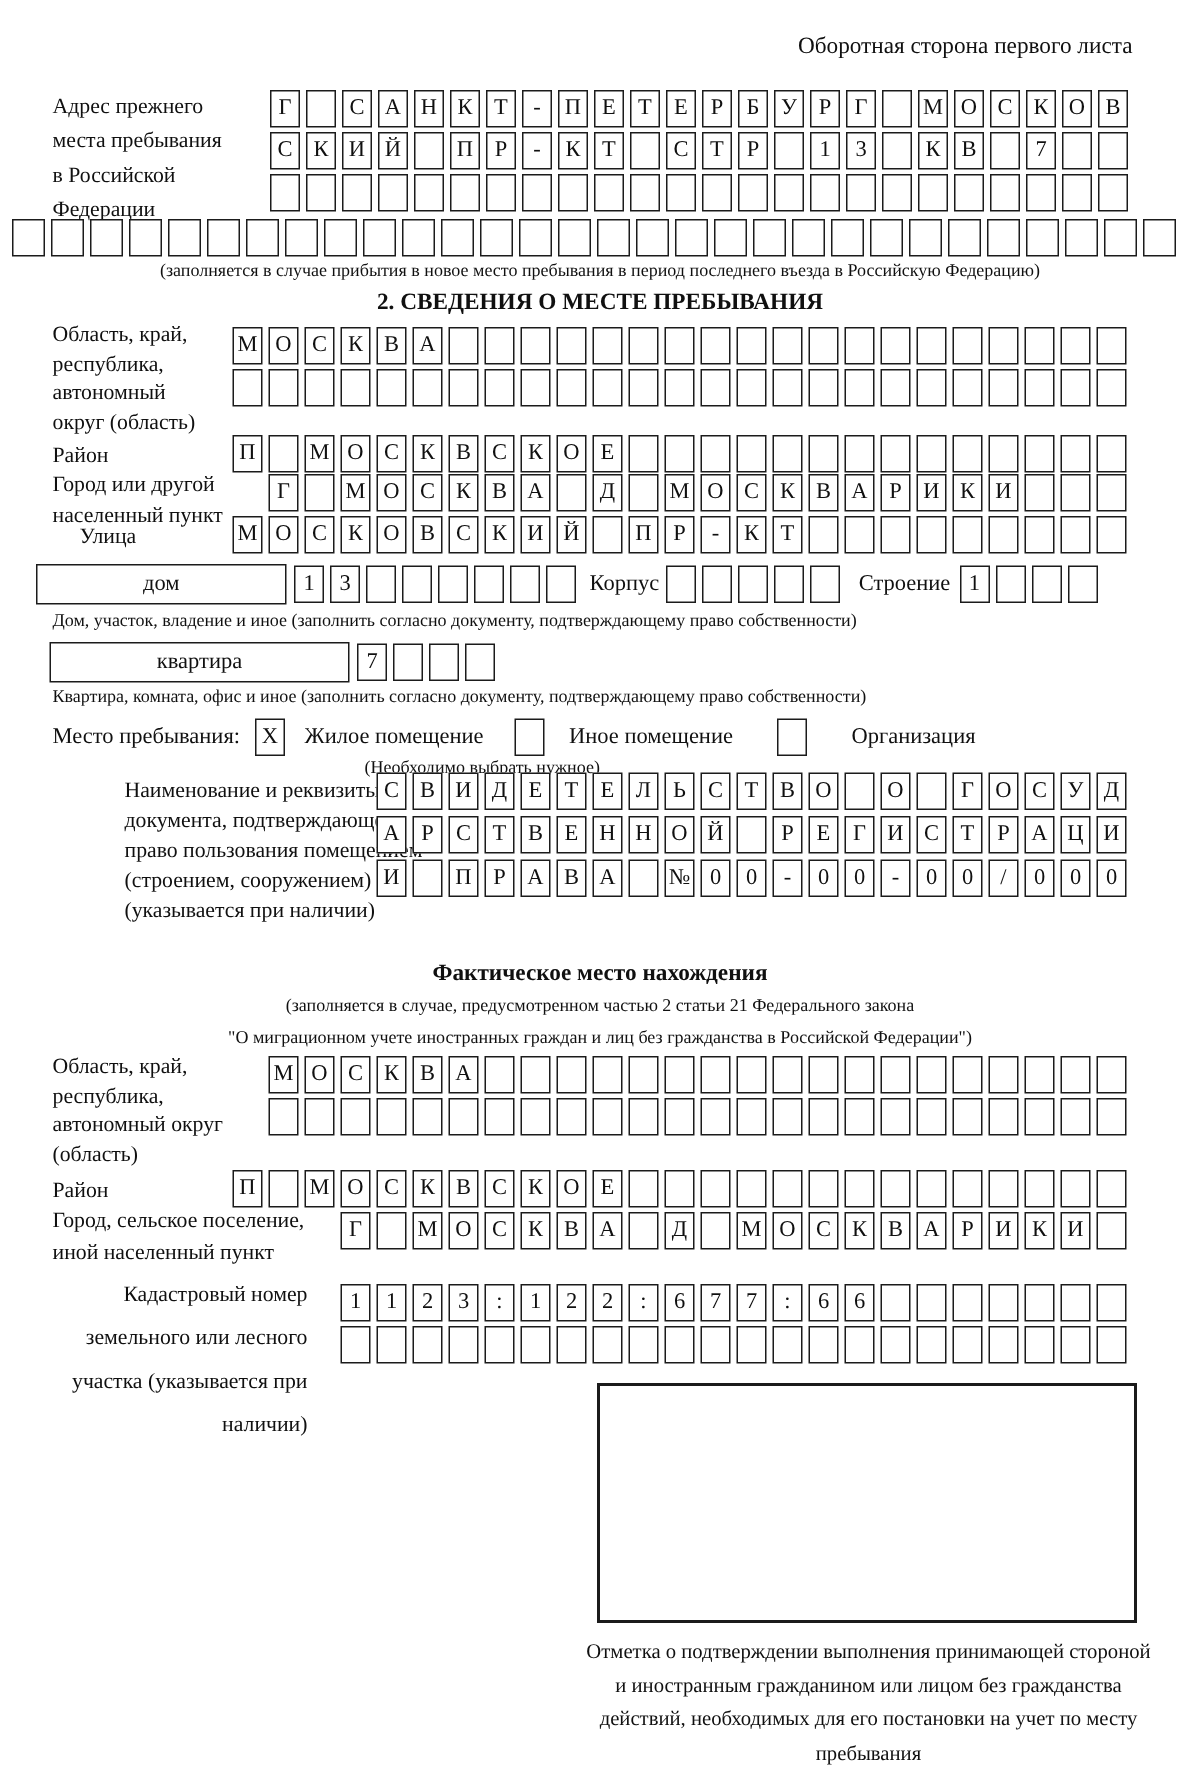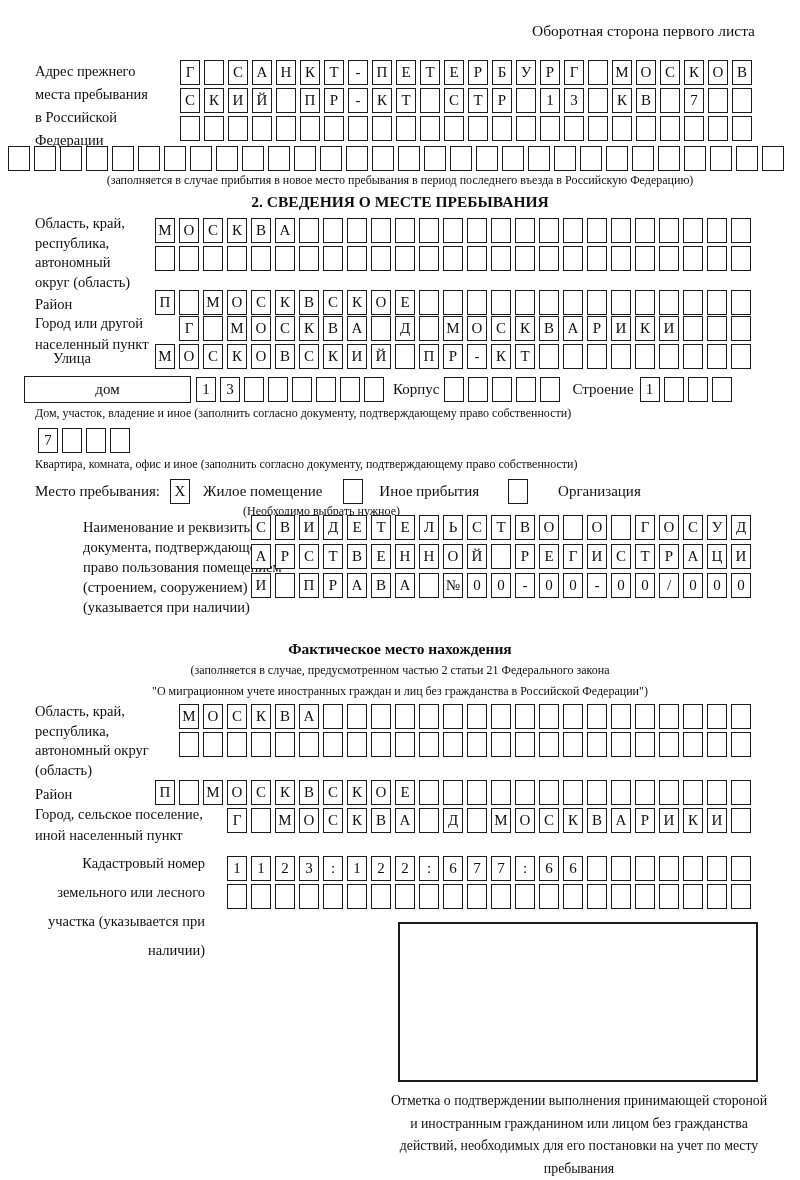--- a/index.html
+++ b/index.html
@@ -314,39 +314,40 @@
     <div class="cells" style="margin-left:6px;">
         <span class="cell">1</span>
         <span class="cell"></span>
         <span class="cell"></span>
         <span class="cell"></span>
       </div>
   </div>
   <div class="abs note" style="left:35px;top:406px;">Дом, участок, владение и иное (заполнить согласно документу, подтверждающему право собственности)</div>
 
   <div class="abs inline-row" style="left:33px;top:428px;">
+    <div class="namedbox" style="width:200px;">квартира</div>
     <div class="cells" style="margin-left:5px;">
         <span class="cell">7</span>
         <span class="cell"></span>
         <span class="cell"></span>
         <span class="cell"></span>
       </div>
   </div>
   <div class="abs note" style="left:35px;top:457px;">Квартира, комната, офис и иное (заполнить согласно документу, подтверждающему право собственности)</div>
 
   <div class="abs inline-row" style="left:35px;top:479px;">
     <div style="font-size:15px;">Место пребывания:</div>
     <div class="cells" style="margin-left:10px;">
         <span class="cell">X</span>
       </div>
     <div style="margin-left:13px;font-size:15px;">Жилое помещение</div>
     <div class="cells" style="margin-left:21px;">
         <span class="cell"></span>
       </div>
-    <div style="margin-left:16px;font-size:15px;">Иное прибытия</div>
+    <div style="margin-left:16px;font-size:15px;">Иное помещение</div>
     <div class="cells" style="margin-left:29px;">
         <span class="cell"></span>
       </div>
     <div style="margin-left:30px;font-size:15px;">Организация</div>
   </div>
   <div class="abs note" style="left:243px;top:504px;">(Необходимо выбрать нужное)</div>
 
   <div class="abs lbl" style="left:35px;top:517px;width:208px;line-height:20px;margin-left:48px;">Наименование и реквизиты документа, подтверждающего право пользования помещением (строением, сооружением) (указывается при наличии)</div>
   <div class="abs cells" style="left:251px;top:515px;">
       <span class="cell">С</span>

